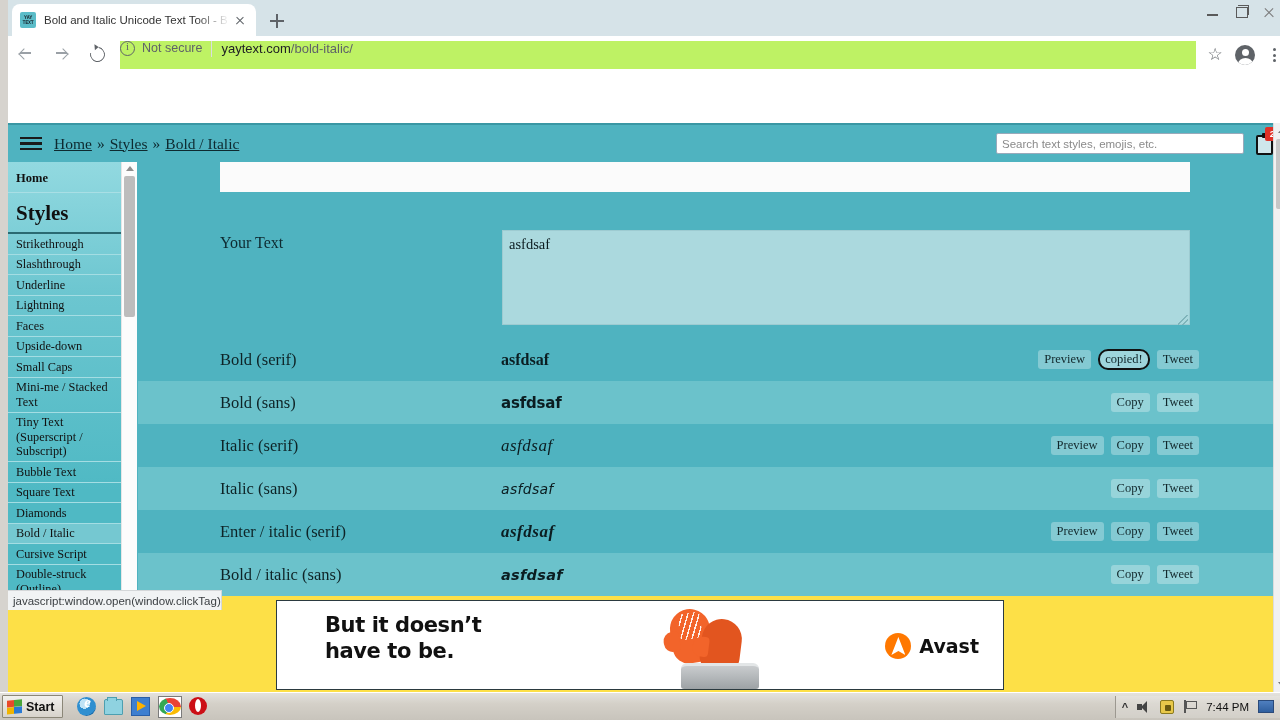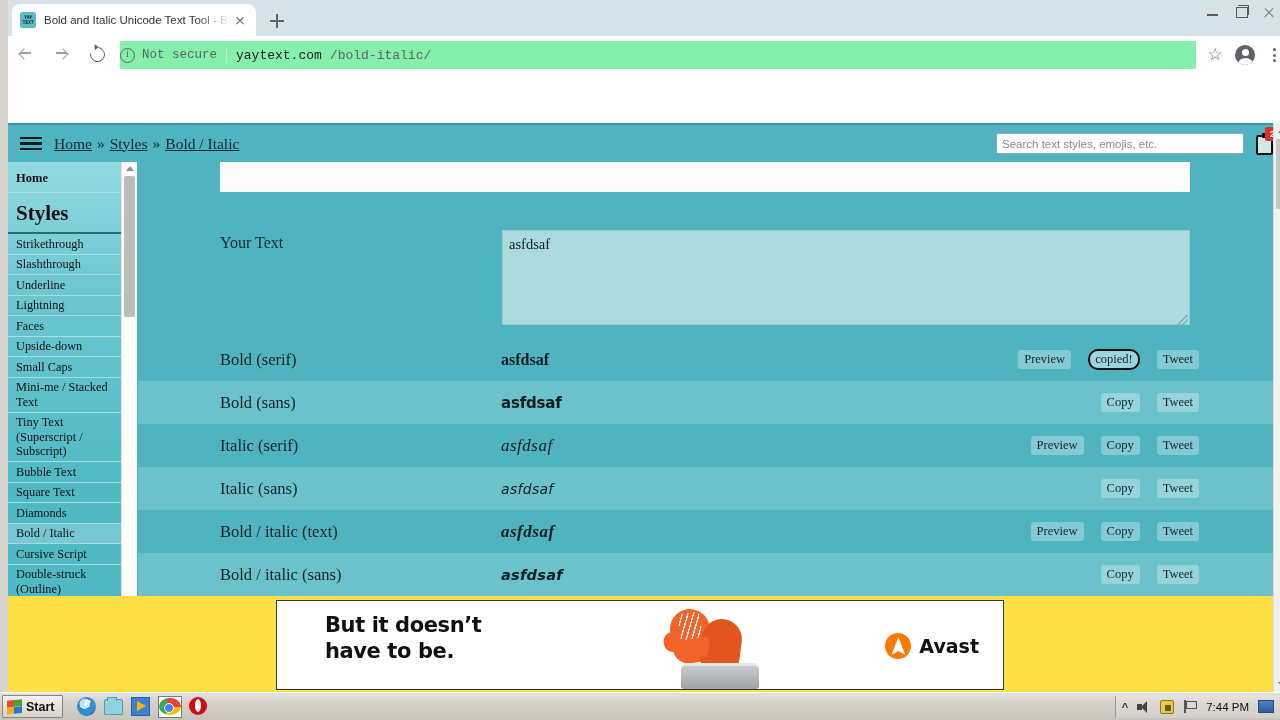--- a/index.html
+++ b/index.html
@@ -93,35 +93,35 @@
   .reload {
     position:absolute; left:10px; top:10px; width:15px; height:15px; border-radius:50%;
     border:1.7px solid #5f6368; border-top-color:transparent; transform:rotate(-35deg);
   }
   .reload::after {
     content:""; position:absolute; left:8px; top:-3px; width:0; height:0;
     border-left:4px solid #5f6368; border-top:3px solid transparent; border-bottom:3px solid transparent;
     transform:rotate(30deg);
   }
   .omnibox {
-    flex:1 1 auto; height:28px; background:#86efac; display:flex; align-items:center;
-    margin:0 4px; font-size:13px; color:#202124; position:relative;font-family:Liberation Mono, monospace;
+    flex:1 1 auto; height:28px; background:#bef264; display:flex; align-items:flex-start;
+    margin:0 4px; font-size:13px; color:#202124; position:relative;
   }
   .info-icon {
     width:15px; height:15px; border:1.4px solid #5f6368; border-radius:50%;
     position:relative; flex:0 0 15px; margin-right:7px;
   }
   .info-icon::after {
     content:"i"; position:absolute; left:0; top:-2px; width:100%; text-align:center;
     font-family:"Liberation Serif", serif; font-size:11px; color:#5f6368;
   }
   .notsecure { color:#5f6368; font-size:12.5px; }
   .vsep { width:1px; height:16px; background:#dadce0; margin:0 9px; }
   .url-host { color:#202124; font-size:13px; }
-  .url-path { color:#5f6368; font-size:13px;margin-left:8px; }
+  .url-path { color:#5f6368; font-size:13px; }
   .star {
     width:30px; height:30px; position:relative; flex:0 0 30px;
     color:#5f6368; font-size:17px; text-align:center; line-height:30px;
   }
   .avatar-btn {
     width:30px; height:30px; flex:0 0 30px; position:relative;
   }
   .avatar-btn .circ {
     position:absolute; left:5px; top:5px; width:20px; height:20px; border-radius:50%;
     background:#5f6368; overflow:hidden;
@@ -300,21 +300,21 @@
     position:absolute; left:363px; font-size:16px; color:#0b1d21;
   }
   .s-bold-serif   { font-family:"Liberation Serif", serif; font-weight:bold; }
   .s-bold-sans    { font-family:"DejaVu Sans", sans-serif; font-weight:bold; font-size:15px; letter-spacing:-0.2px;}
   .s-ital-serif   { font-family:"Liberation Serif", serif; font-style:italic; font-size:17px; letter-spacing:0.5px;}
   .s-ital-sans    { font-family:"DejaVu Sans", sans-serif; font-style:italic; font-size:14px; letter-spacing:0.3px;}
   .s-bi-serif     { font-family:"Liberation Serif", serif; font-style:italic; font-weight:bold; font-size:17px; letter-spacing:0.5px;}
   .s-bi-sans      { font-family:"DejaVu Sans", sans-serif; font-style:italic; font-weight:bold; font-size:14.5px; letter-spacing:0.3px;}
 
   .srow-actions {
-    position:absolute; right:74px; display:flex; align-items:center; gap:17px;
+    position:absolute; right:74px; display:flex; align-items:center; gap:7px;
   }
   .abtn {
     font-family:"Liberation Serif", serif; font-size:12.5px; color:#11272b;
     background:rgba(255,255,255,0.30); border-radius:3px; padding:2px 6px;
     line-height:1.25;
   }
   .abtn.copied {
     background:rgba(255,255,255,0.45); border:2px solid #111; border-radius:10px; padding:1px 5px;
   }
 
@@ -589,21 +589,21 @@
             </div>
             <div class="srow even">
               <div class="srow-label">Italic (sans)</div>
               <div class="srow-sample s-ital-sans">asfdsaf</div>
               <div class="srow-actions">
                 <span class="abtn">Copy</span>
                 <span class="abtn">Tweet</span>
               </div>
             </div>
             <div class="srow odd">
-              <div class="srow-label">Bold / italic (text)</div>
+              <div class="srow-label">Enter / italic (serif)</div>
               <div class="srow-sample s-bi-serif">asfdsaf</div>
               <div class="srow-actions">
                 <span class="abtn">Preview</span>
                 <span class="abtn">Copy</span>
                 <span class="abtn">Tweet</span>
               </div>
             </div>
             <div class="srow even">
               <div class="srow-label">Bold / italic (sans)</div>
               <div class="srow-sample s-bi-sans">asfdsaf</div>
@@ -634,20 +634,21 @@
         </div>
       </div>
 
       <div class="page-scroll">
         <div class="ps-up"></div>
         <div class="ps-thumb"></div>
         <div class="ps-dn"></div>
       </div>
     </div>
 
+    <div class="statusbar">javascript:window.open(window.clickTag)</div>
   </div>
 
   <div class="taskbar">
     <div class="startbtn">
       <div class="winflag"></div>
       <span>Start</span>
     </div>
     <div class="qlaunch">
       <div class="qli">
           <div class="ie-ico"></div>

